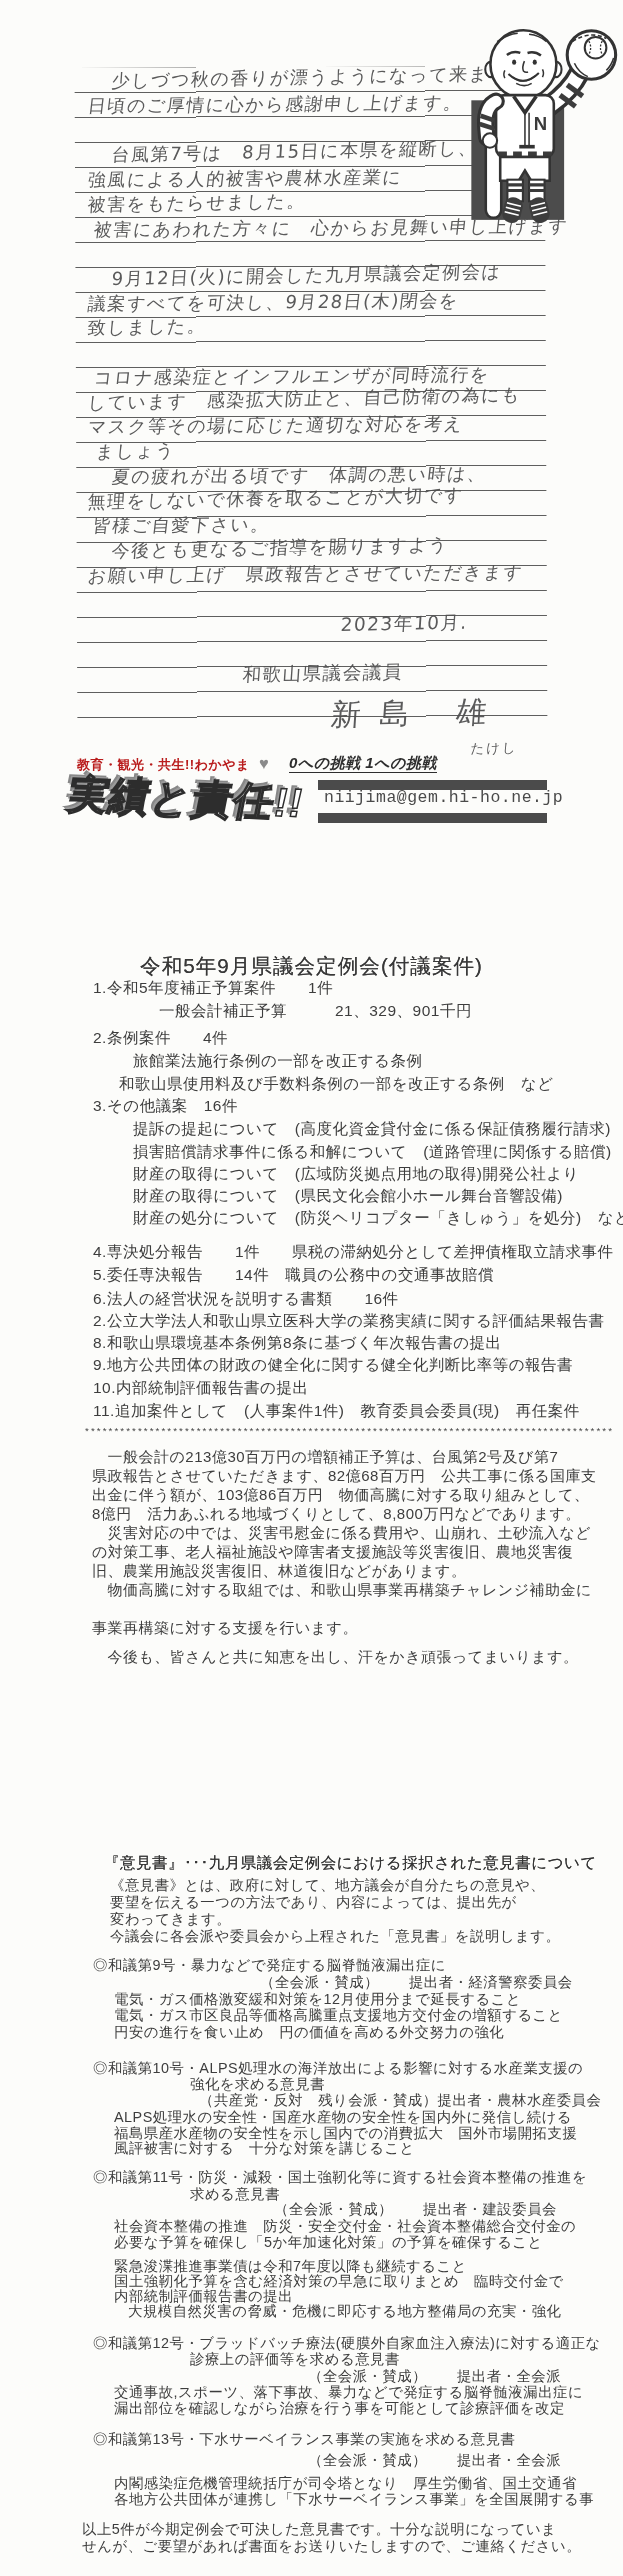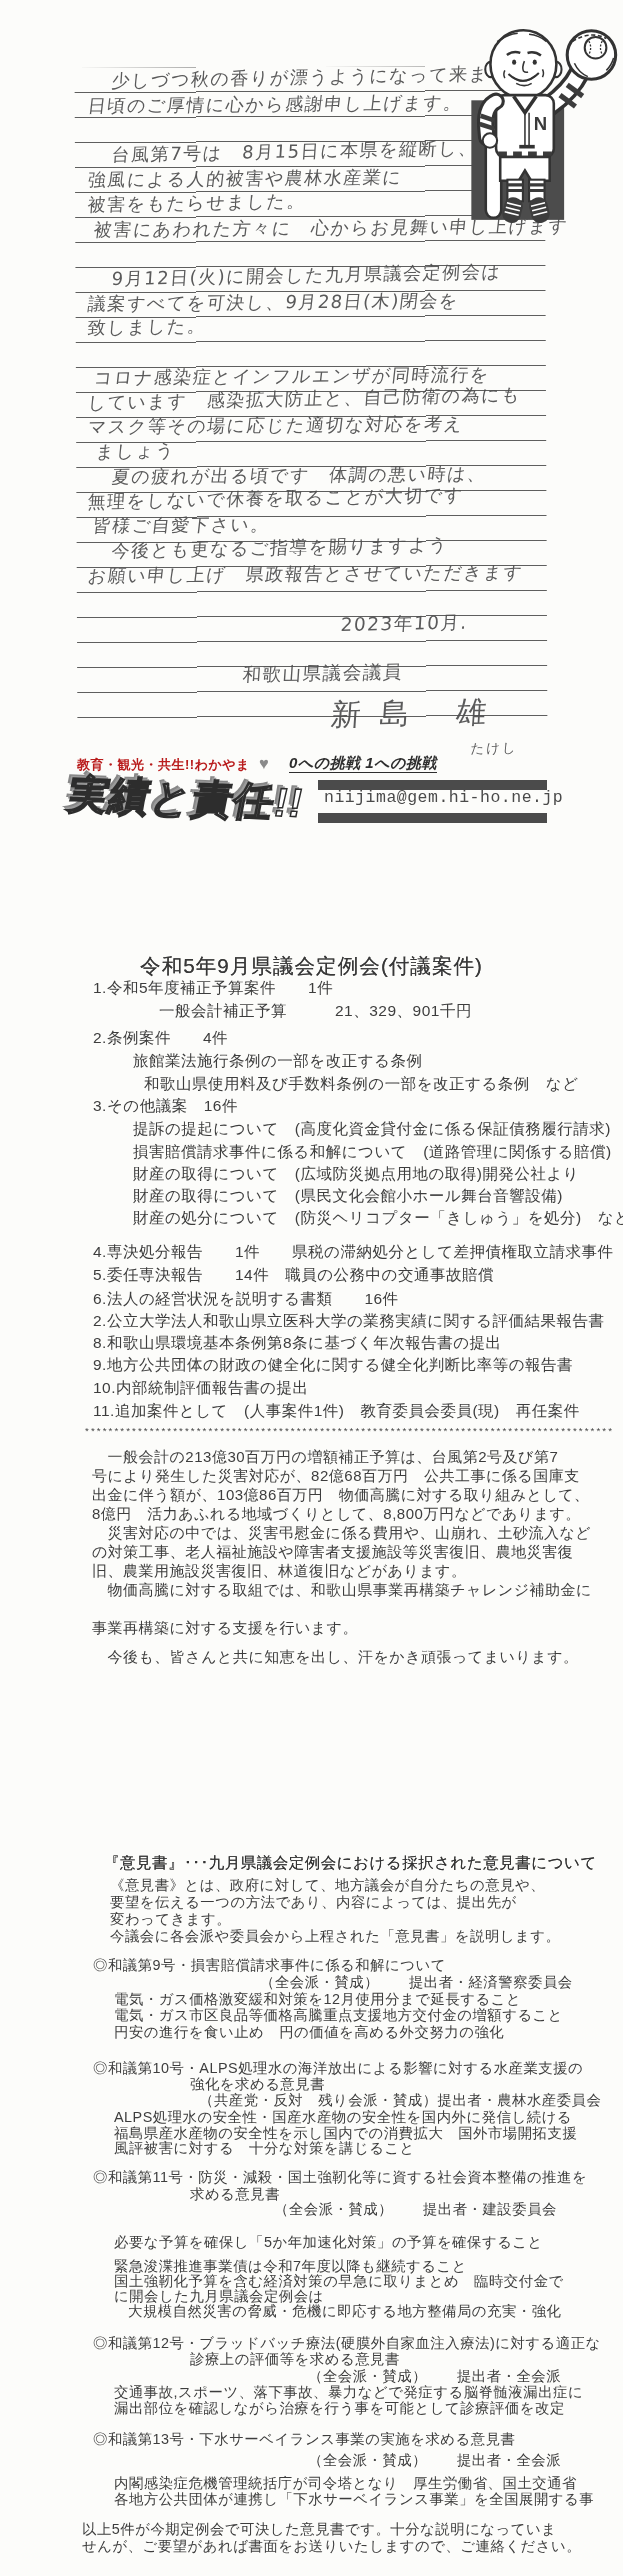--- a/index.html
+++ b/index.html
@@ -145,75 +145,76 @@
   <div class="bar" style="left:318px;top:780px;width:229px;height:9.8px"></div>
   <div class="abs email" style="left:324px;top:790px">niijima@gem.hi-ho.ne.jp</div>
   <div class="bar" style="left:318px;top:813px;width:229px;height:9.8px"></div>
 
   <div class="abs rep-title" style="top:956px">令和5年9月県議会定例会(付議案件)</div>
 
   <div class="abs ag" style="left:93px;top:980px">1.令和5年度補正予算案件　　1件</div>
   <div class="abs ag" style="left:159px;top:1003px">一般会計補正予算　　　21、329、901千円</div>
   <div class="abs ag" style="left:93px;top:1030px">2.条例案件　　4件</div>
   <div class="abs ag" style="left:133px;top:1053px">旅館業法施行条例の一部を改正する条例</div>
-  <div class="abs ag" style="left:144px;top:1076px">和歌山県使用料及び手数料条例の一部を改正する条例　など</div>
+  <div class="abs ag" style="left:119px;top:1076px">和歌山県使用料及び手数料条例の一部を改正する条例　など</div>
   <div class="abs ag" style="left:93px;top:1098px">3.その他議案　16件</div>
   <div class="abs ag" style="left:133px;top:1121px">提訴の提起について　(高度化資金貸付金に係る保証債務履行請求)</div>
   <div class="abs ag" style="left:133px;top:1144px">損害賠償請求事件に係る和解について　(道路管理に関係する賠償)</div>
   <div class="abs ag" style="left:133px;top:1166px">財産の取得について　(広域防災拠点用地の取得)開発公社より</div>
   <div class="abs ag" style="left:133px;top:1188px">財産の取得について　(県民文化会館小ホール舞台音響設備)</div>
   <div class="abs ag" style="left:133px;top:1210px">財産の処分について　(防災ヘリコプター「きしゅう」を処分)　など</div>
   <div class="abs ag" style="left:93px;top:1244px">4.専決処分報告　　1件　　県税の滞納処分として差押債権取立請求事件</div>
   <div class="abs ag" style="left:93px;top:1267px">5.委任専決報告　　14件　職員の公務中の交通事故賠償</div>
   <div class="abs ag" style="left:93px;top:1291px">6.法人の経営状況を説明する書類　　16件</div>
   <div class="abs ag" style="left:93px;top:1313px">2.公立大学法人和歌山県立医科大学の業務実績に関する評価結果報告書</div>
   <div class="abs ag" style="left:93px;top:1335px">8.和歌山県環境基本条例第8条に基づく年次報告書の提出</div>
   <div class="abs ag" style="left:93px;top:1357px">9.地方公共団体の財政の健全化に関する健全化判断比率等の報告書</div>
   <div class="abs ag" style="left:93px;top:1380px">10.内部統制評価報告書の提出</div>
   <div class="abs ag" style="left:93px;top:1403px">11.追加案件として　(人事案件1件)　教育委員会委員(現)　再任案件</div>
 
   <div class="abs sep" style="left:84px;top:1428px">******************************************************************************************</div>
 
   <div class="abs pl" style="left:92px;top:1449px">　一般会計の213億30百万円の増額補正予算は、台風第2号及び第7</div>
-  <div class="abs pl" style="left:92px;top:1468px">号により発生した災害対応が、82億68百万円　公共工事に係る国庫支</div>
+  <div class="abs pl" style="left:92px;top:1468px">県政報告とさせていただきます、82億68百万円　公共工事に係る国庫支</div>
   <div class="abs pl" style="left:92px;top:1487px">出金に伴う額が、103億86百万円　物価高騰に対する取り組みとして、</div>
   <div class="abs pl" style="left:92px;top:1506px">8億円　活力あふれる地域づくりとして、8,800万円などであります。</div>
   <div class="abs pl" style="left:92px;top:1525px">　災害対応の中では、災害弔慰金に係る費用や、山崩れ、土砂流入など</div>
   <div class="abs pl" style="left:92px;top:1544px">の対策工事、老人福祉施設や障害者支援施設等災害復旧、農地災害復</div>
   <div class="abs pl" style="left:92px;top:1563px">旧、農業用施設災害復旧、林道復旧などがあります。</div>
   <div class="abs pl" style="left:92px;top:1582px">　物価高騰に対する取組では、和歌山県事業再構築チャレンジ補助金に</div>
   <div class="abs pl" style="left:92px;top:1620px">事業再構築に対する支援を行います。</div>
   <div class="abs pl" style="left:92px;top:1649px">　今後も、皆さんと共に知恵を出し、汗をかき頑張ってまいります。</div>
 
   <div class="abs op-head" style="left:80px;top:1855px">『意見書』･･･九月県議会定例会における採択された意見書について</div>
   <div class="abs op" style="left:110px;top:1878px">《意見書》とは、政府に対して、地方議会が自分たちの意見や、</div>
   <div class="abs op" style="left:110px;top:1895px">要望を伝える一つの方法であり、内容によっては、提出先が</div>
   <div class="abs op" style="left:110px;top:1912px">変わってきます。</div>
   <div class="abs op" style="left:110px;top:1929px">今議会に各会派や委員会から上程された「意見書」を説明します。</div>
 
-  <div class="abs op" style="left:93px;top:1958px">◎和議第9号・損害賠償請求事件に係る和解について</div>
+  <div class="abs op" style="left:93px;top:1958px">◎和議第9号・暴力などで発症する脳脊髄液漏出症に</div>
   <div class="abs op" style="left:260px;top:1975px">（全会派・賛成）　　提出者・経済警察委員会</div>
   <div class="abs op" style="left:114px;top:1992px">電気・ガス価格激変緩和対策を12月使用分まで延長すること</div>
   <div class="abs op" style="left:114px;top:2008px">電気・ガス市区良品等価格高騰重点支援地方交付金の増額すること</div>
   <div class="abs op" style="left:114px;top:2025px">円安の進行を食い止め　円の価値を高める外交努力の強化</div>
 
   <div class="abs op" style="left:93px;top:2061px">◎和議第10号・ALPS処理水の海洋放出による影響に対する水産業支援の</div>
   <div class="abs op" style="left:190px;top:2077px">強化を求める意見書</div>
   <div class="abs op" style="left:199px;top:2093px">（共産党・反対　残り会派・賛成）提出者・農林水産委員会</div>
   <div class="abs op" style="left:114px;top:2110px">ALPS処理水の安全性・国産水産物の安全性を国内外に発信し続ける</div>
   <div class="abs op" style="left:114px;top:2126px">福島県産水産物の安全性を示し国内での消費拡大　国外市場開拓支援</div>
   <div class="abs op" style="left:114px;top:2141px">風評被害に対する　十分な対策を講じること</div>
 
   <div class="abs op" style="left:93px;top:2170px">◎和議第11号・防災・減殺・国土強靭化等に資する社会資本整備の推進を</div>
   <div class="abs op" style="left:190px;top:2187px">求める意見書</div>
   <div class="abs op" style="left:274px;top:2202px">（全会派・賛成）　　提出者・建設委員会</div>
+  <div class="abs op" style="left:114px;top:2219px">社会資本整備の推進　防災・安全交付金・社会資本整備総合交付金の</div>
   <div class="abs op" style="left:114px;top:2235px">必要な予算を確保し「5か年加速化対策」の予算を確保すること</div>
   <div class="abs op" style="left:114px;top:2259px">緊急浚渫推進事業債は令和7年度以降も継続すること</div>
   <div class="abs op" style="left:114px;top:2274px">国土強靭化予算を含む経済対策の早急に取りまとめ　臨時交付金で</div>
-  <div class="abs op" style="left:114px;top:2289px">に開会した九月県議会定例会は</div>
+  <div class="abs op" style="left:114px;top:2289px">内部統制評価報告書の提出</div>
   <div class="abs op" style="left:128px;top:2304px">大規模自然災害の脅威・危機に即応する地方整備局の充実・強化</div>
 
   <div class="abs op" style="left:93px;top:2336px">◎和議第12号・ブラッドバッチ療法(硬膜外自家血注入療法)に対する適正な</div>
   <div class="abs op" style="left:190px;top:2352px">診療上の評価等を求める意見書</div>
   <div class="abs op" style="left:308px;top:2369px">（全会派・賛成）　　提出者・全会派</div>
   <div class="abs op" style="left:114px;top:2385px">交通事故,スポーツ、落下事故、暴力などで発症する脳脊髄液漏出症に</div>
   <div class="abs op" style="left:114px;top:2401px">漏出部位を確認しながら治療を行う事を可能として診療評価を改定</div>
 
   <div class="abs op" style="left:93px;top:2432px">◎和議第13号・下水サーベイランス事業の実施を求める意見書</div>
   <div class="abs op" style="left:308px;top:2453px">（全会派・賛成）　　提出者・全会派</div>

